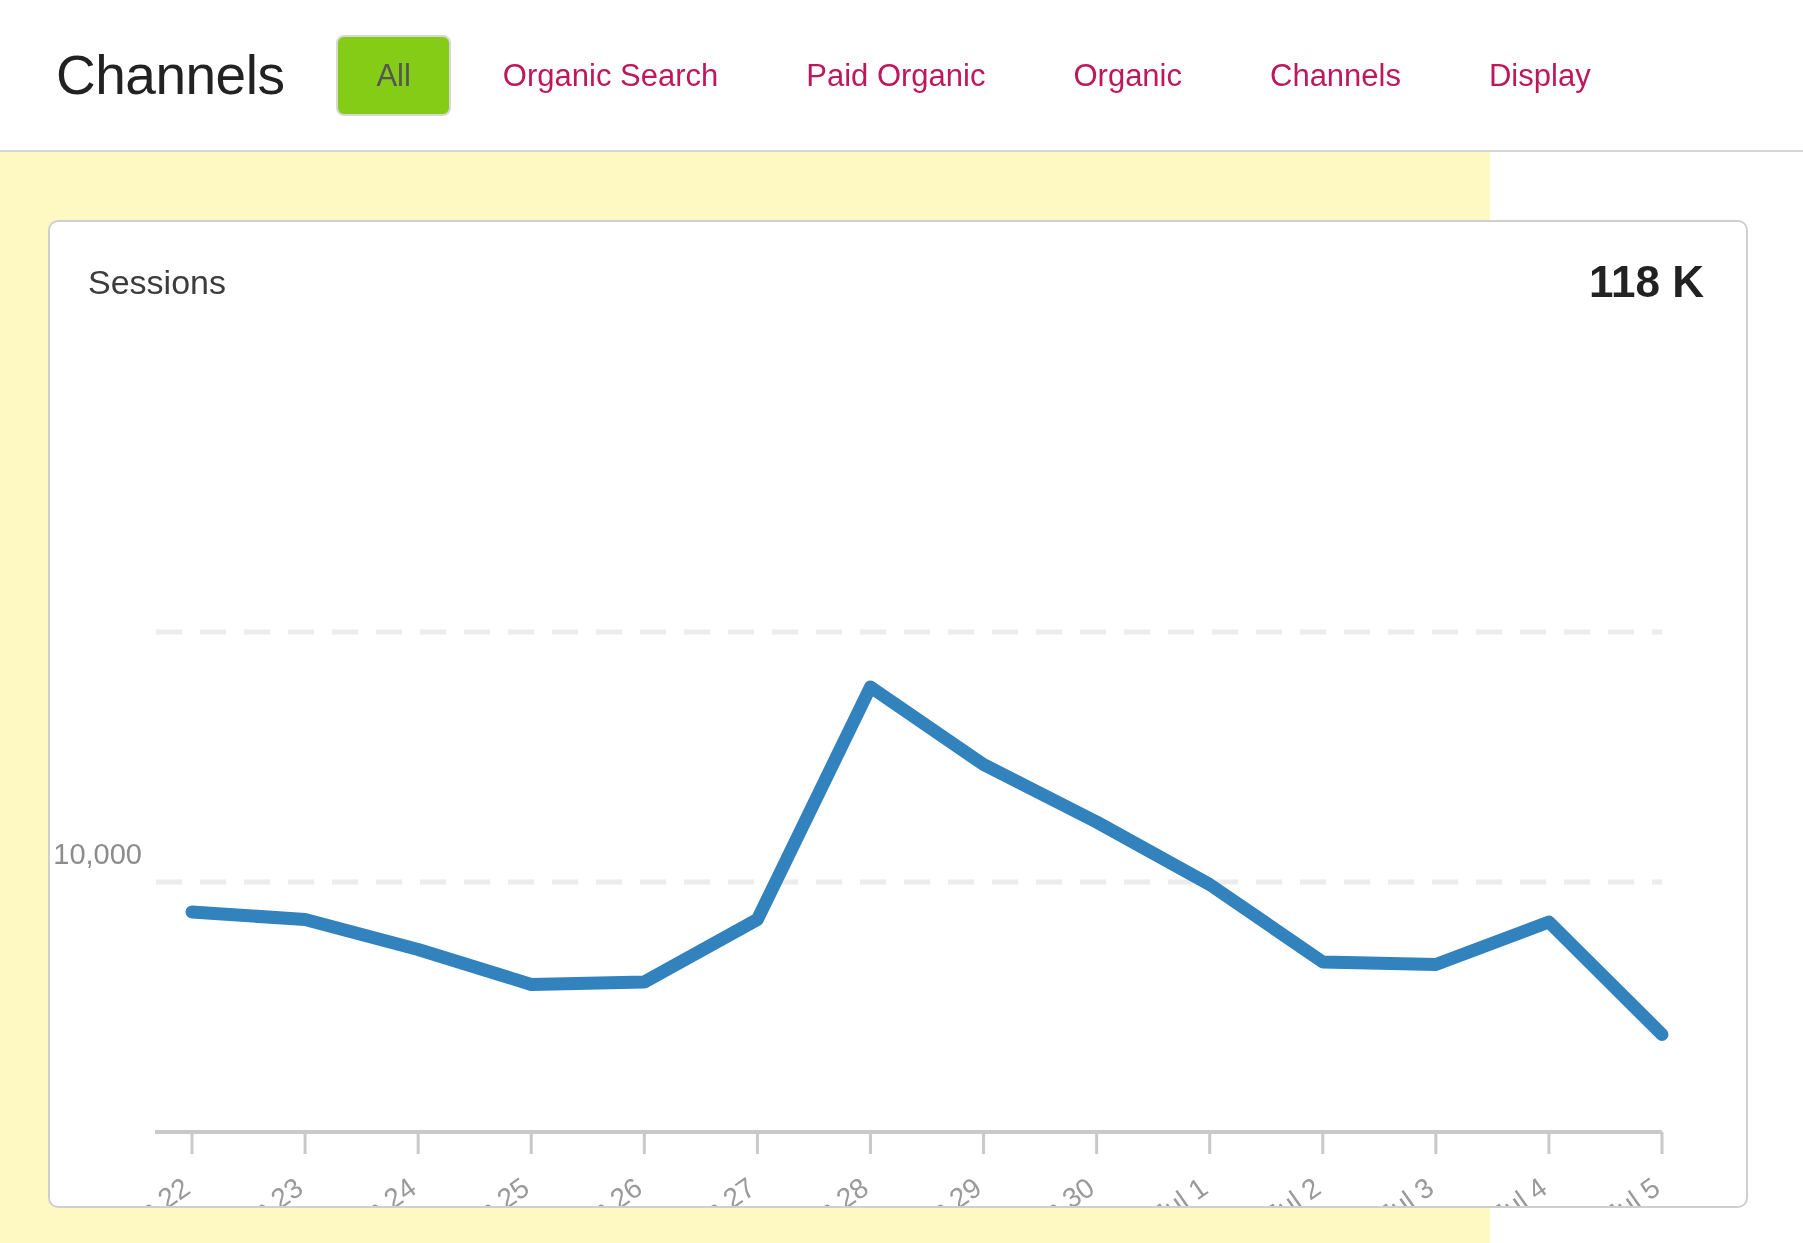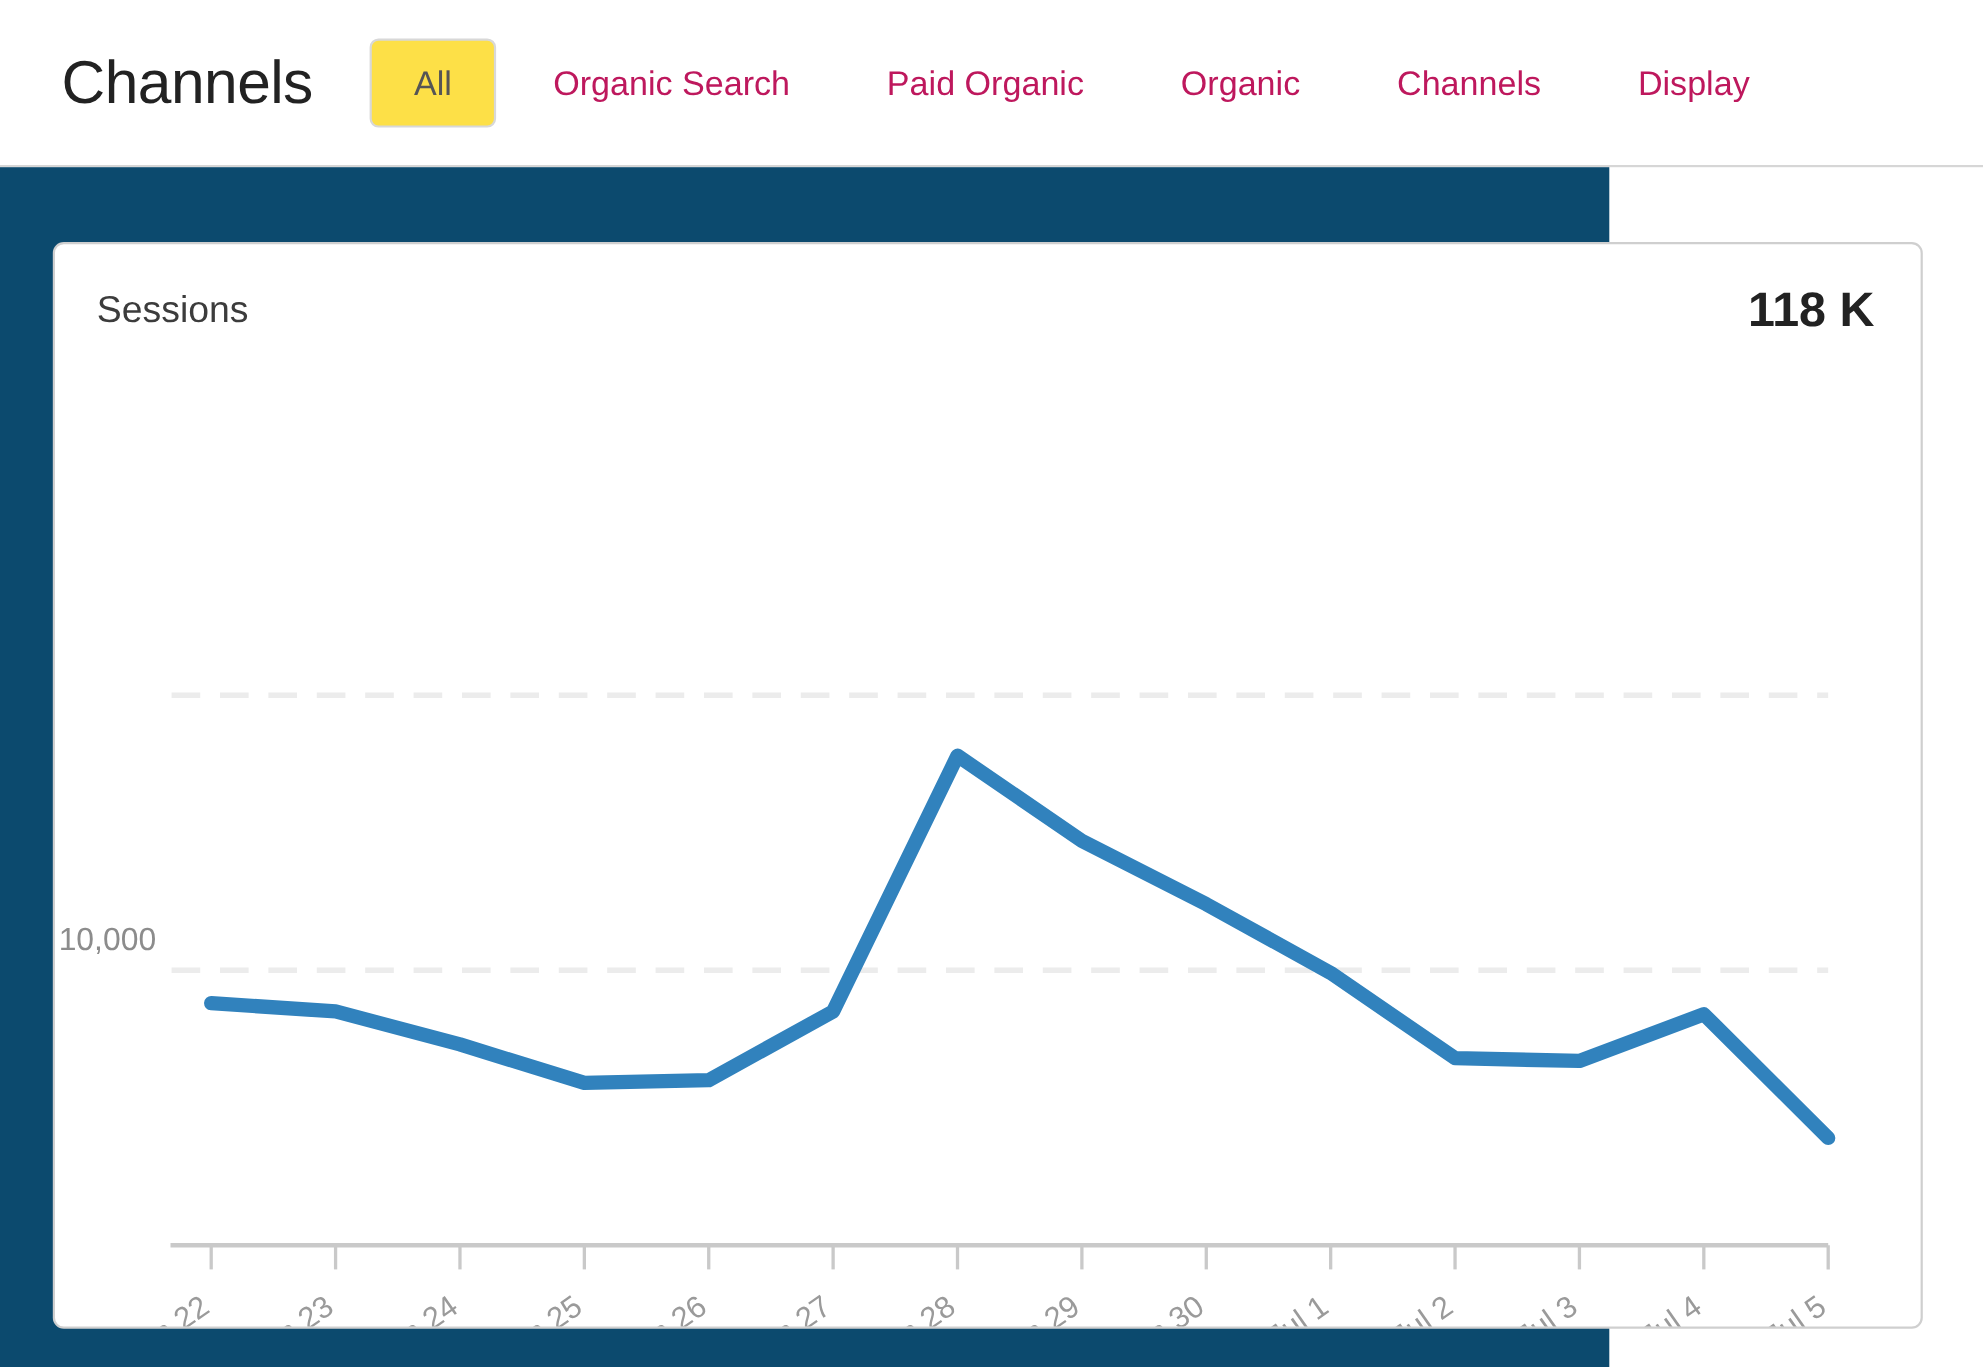--- a/index.html
+++ b/index.html
@@ -62,32 +62,33 @@
     cursor: pointer;
     font-weight: 400;
   }
   .tab:last-child { margin-right: 0; }
 
   .tab.active {
     border: 2px solid #d8d8d8;
     border-radius: 8px;
     padding: 23px 38px;
     color: #555555;
-    background: #fde047;
+    background: #84cc16;
     margin-right: 52px;
   }
 
   
   .page-body {
     position: absolute;
     left: 0;
     top: 152px;
     width: 1463px;
     height: 1091px;
-    background: #0c4a6e;
+    background: #fef9c3;
+    padding-left: 27px;
   }
 
   
   .card {
     position: absolute;
     left: 48px;
     top: 68px;
     width: 1700px;
     height: 988px;
     background: #ffffff;

